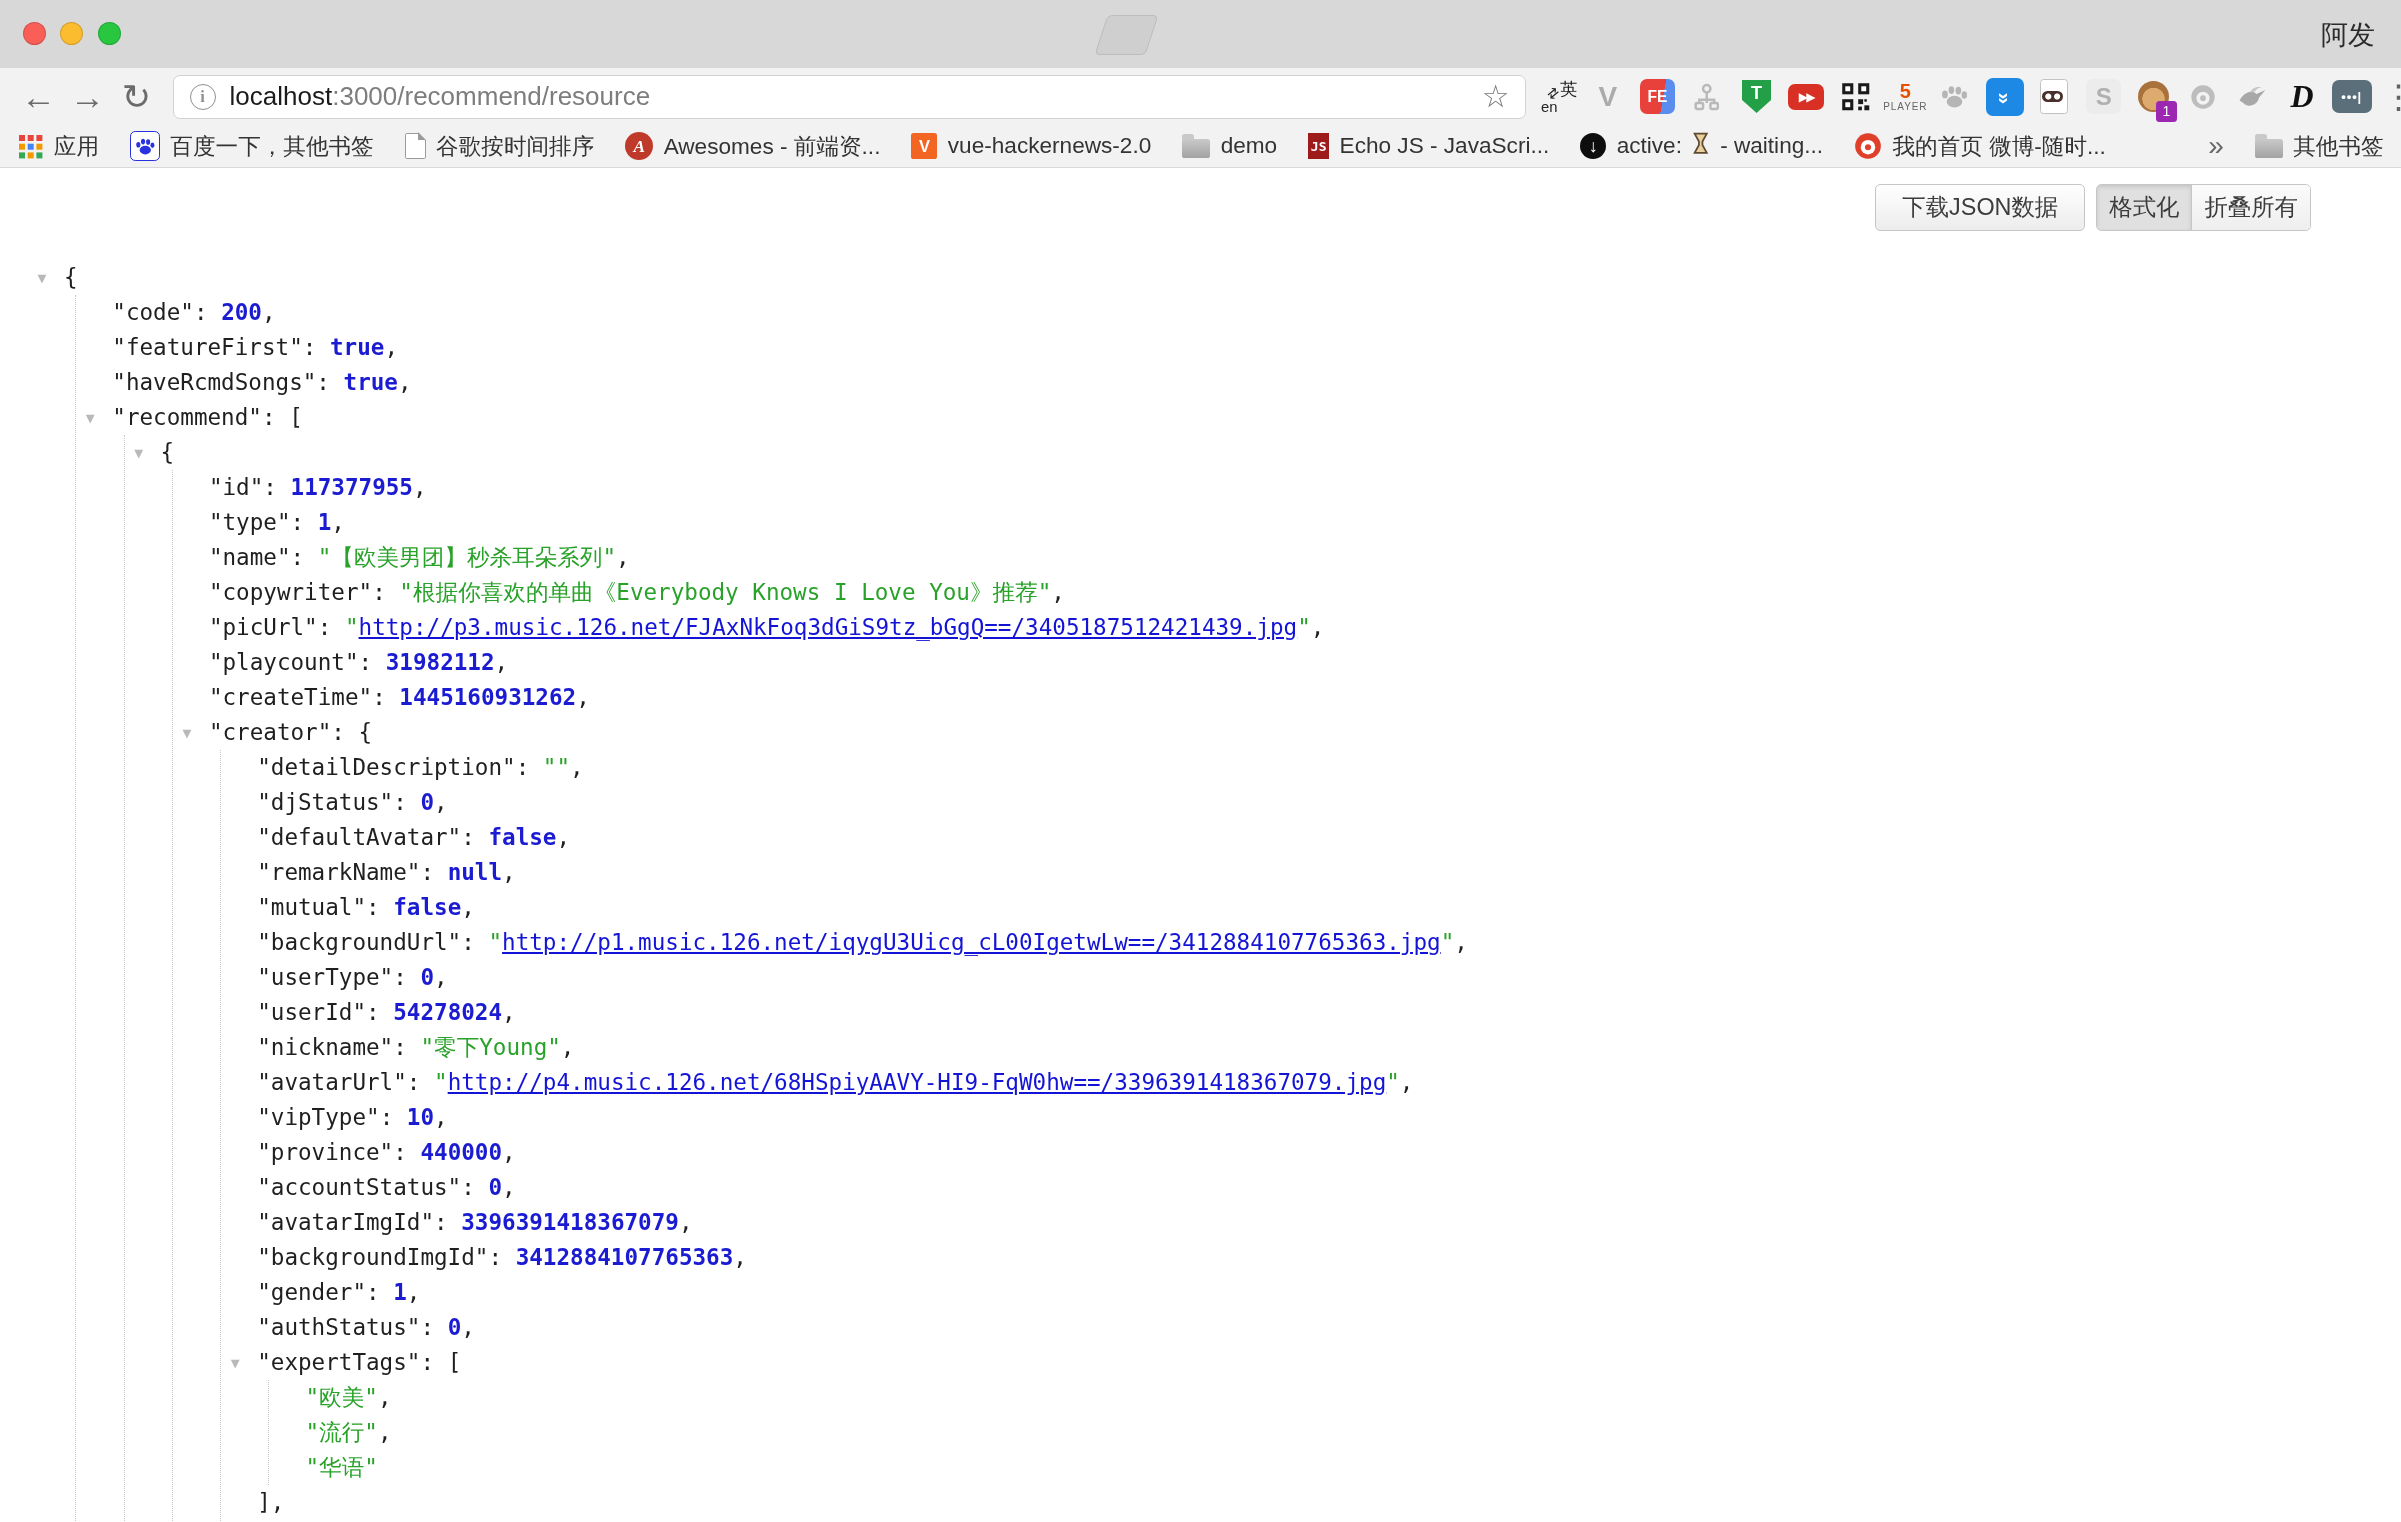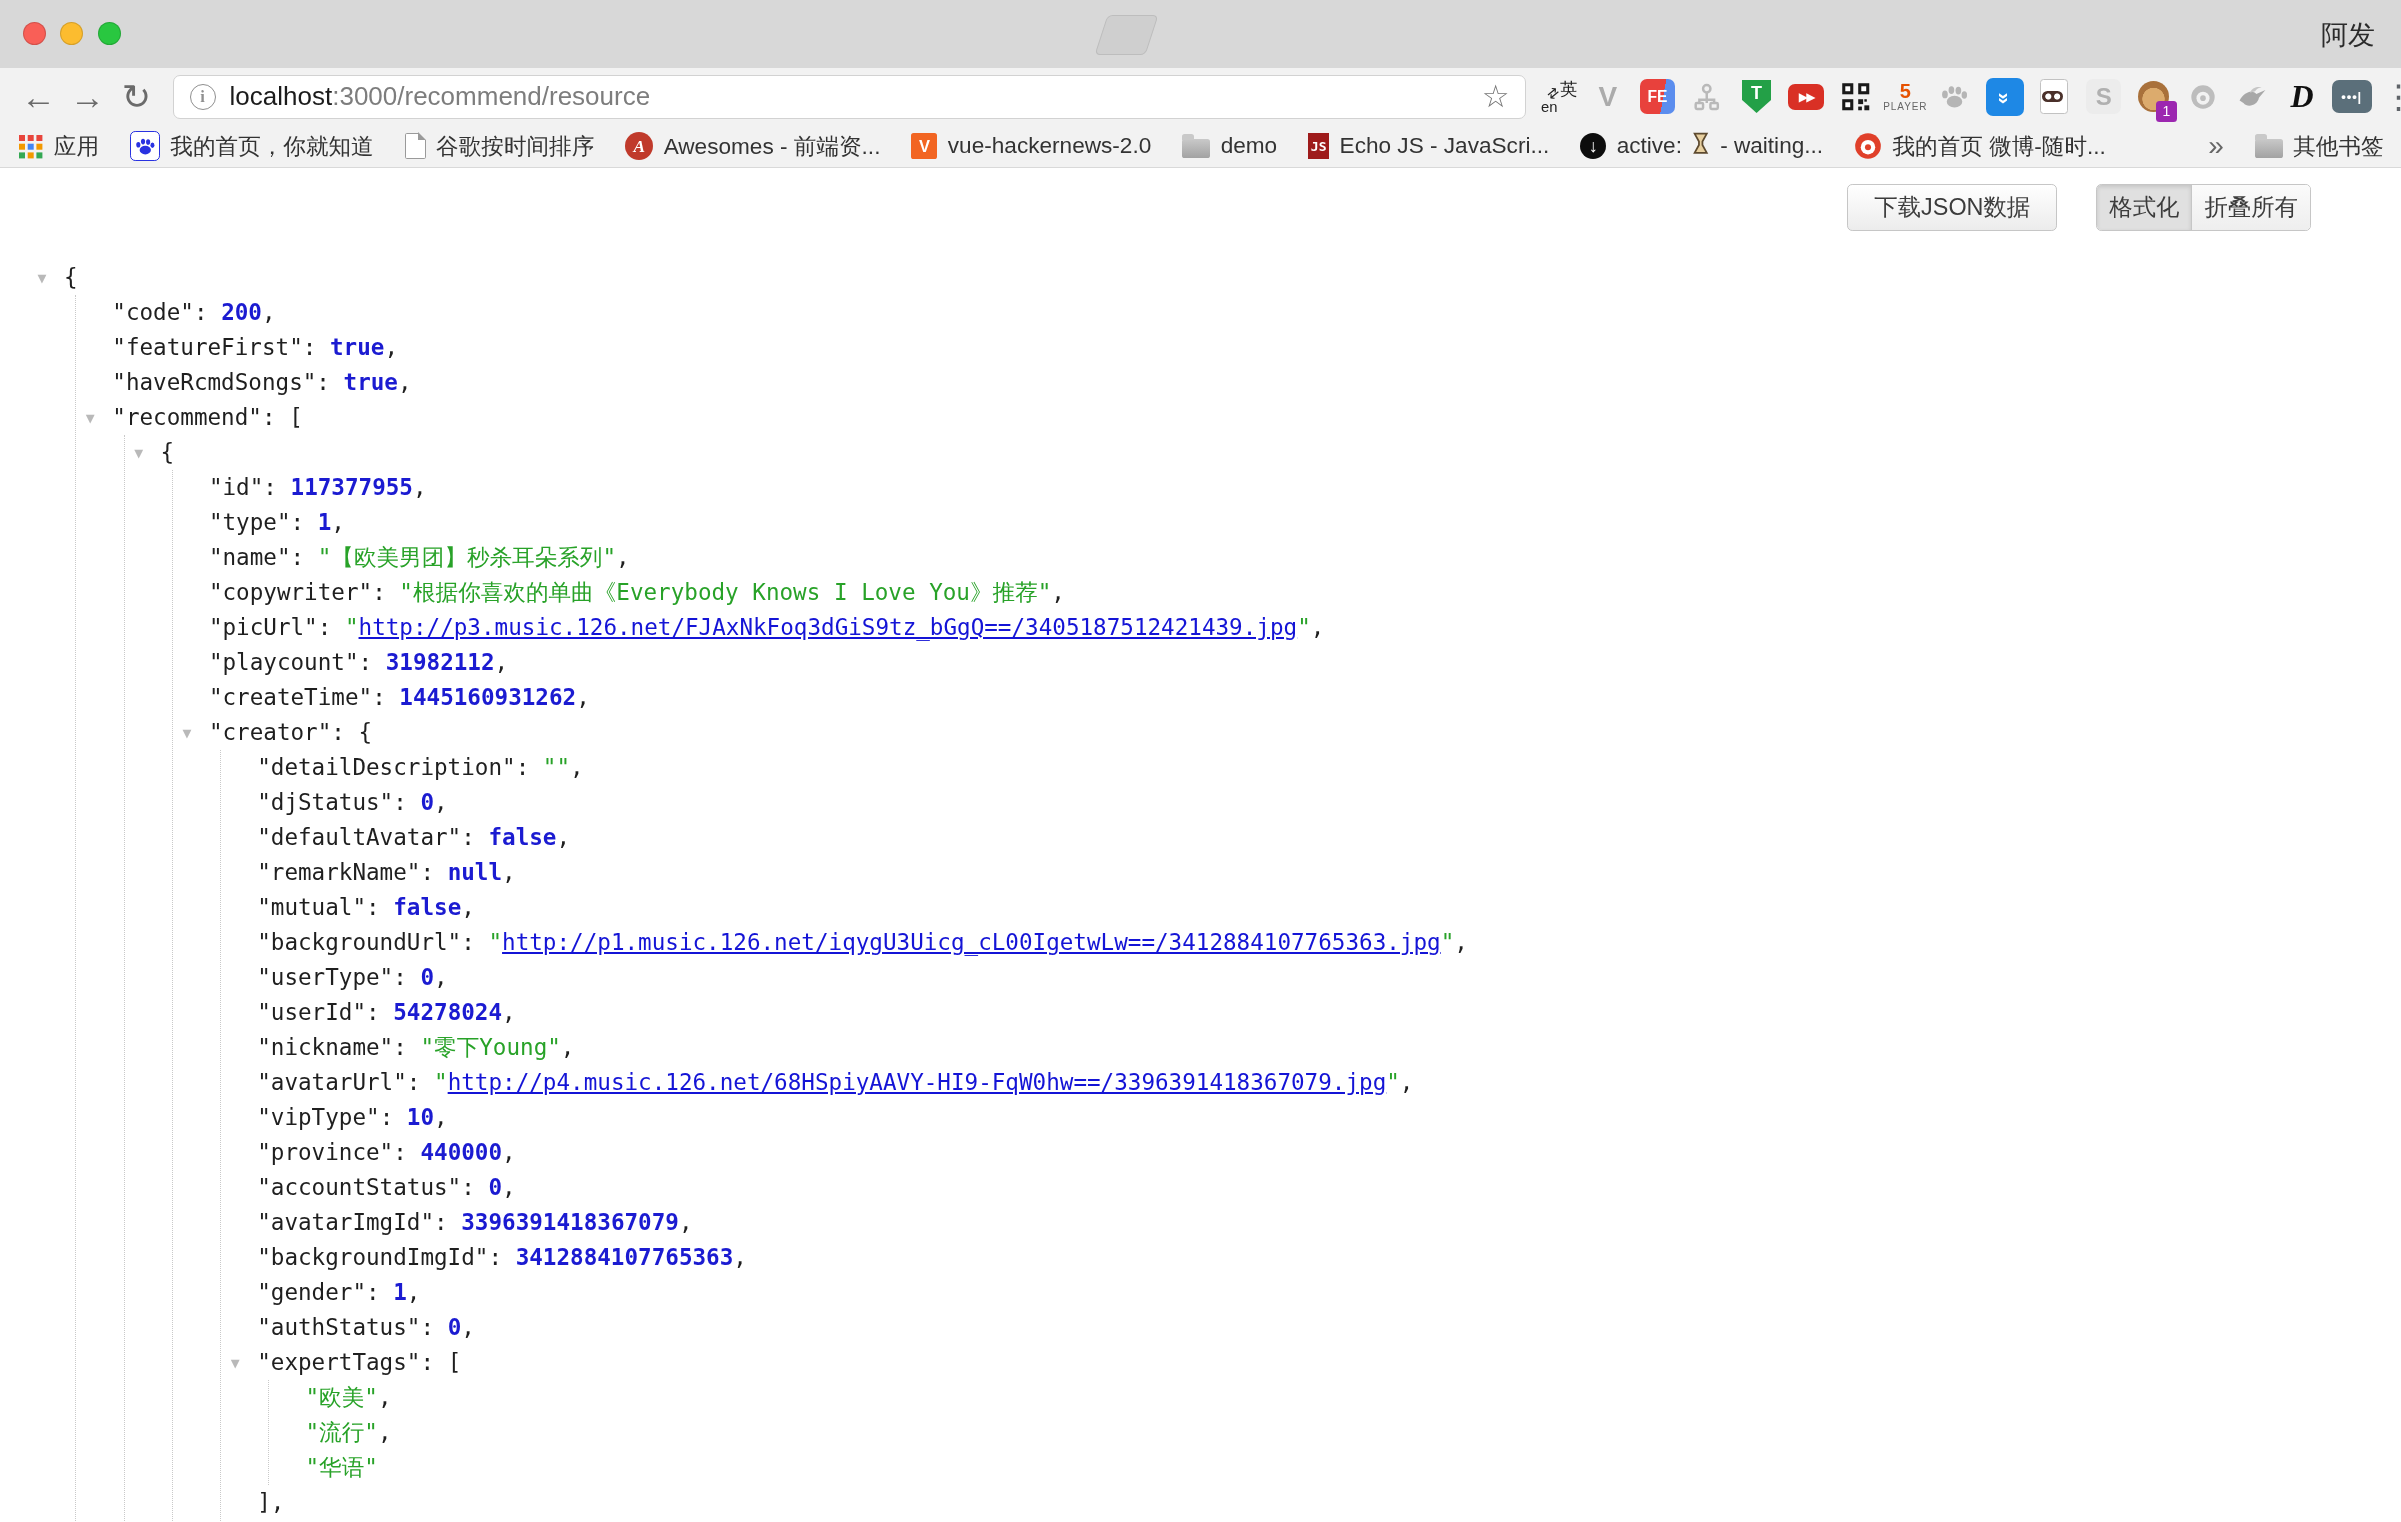--- a/index.html
+++ b/index.html
@@ -85,21 +85,21 @@
   .bi-page::after{content:'';position:absolute;top:-1.7px;right:-1.7px;border:4.3px solid #f2f2f2;border-left-color:#9a9a9a;border-bottom-color:#9a9a9a;}
   .bi-awesomes{width:28px;height:28px;border-radius:50%;background:#c03a2b;color:#fff;font:italic bold 17.4px "Liberation Serif",serif;}
   .bi-vue{width:26px;height:26px;background:#f26522;color:#fff;font-weight:bold;font-size:16.5px;border-radius:2.6px;}
   .bi-folder{width:28px;height:19px;background:linear-gradient(#c9c9c9,#a2a2a2);border-radius:2.6px;margin-top:5.2px;position:relative;}
   .bi-folder::before{content:'';position:absolute;top:-5.2px;left:0;width:12px;height:6px;background:#c9c9c9;border-radius:2.6px 2.6px 0 0;}
   .bi-echojs{width:21px;height:26px;background:#9e1b1b;color:#fff;font-weight:bold;font-size:13px;font-family:"DejaVu Sans Mono",monospace;}
   .bi-dlarrow{width:26px;height:26px;border-radius:50%;background:#0d0d0d;color:#fff;font-size:18px;font-weight:bold;}
 
   
   .content{position:relative;background:#fff;}
-  .btnrow{display:flex;justify-content:flex-end;align-items:flex-start;padding:15.6px 90px 0 0;gap:39px;}
+  .btnrow{display:flex;justify-content:flex-end;align-items:flex-start;padding:15.6px 90px 0 0;gap:11px;}
   .btn{height:45px;padding:0 26px;background:linear-gradient(#ffffff,#ececec);border:1.7px solid #c6c6c6;border-radius:5.2px;
        font-size:23.4px;color:#3c3c3c;display:flex;align-items:center;}
   .seg{display:flex;border:1.7px solid #c6c6c6;border-radius:5.2px;overflow:hidden;height:45px;box-sizing:content-box;}
   .sbtn{padding:0 12px;display:flex;align-items:center;font-size:23.4px;color:#3c3c3c;}
   .sbtn.active{background:#e0e0e0;box-shadow:inset 0 1.7px 4.3px rgba(0,0,0,.13);}
   .sbtn.plain{background:linear-gradient(#fbfbfb,#eeeeee);border-left:1.7px solid #c6c6c6;}
 
   
   .json{font-family:"DejaVu Sans Mono",monospace;font-size:22.6px;color:#222;padding:29.5px 0 0 64px;}
   .jline{height:35px;line-height:35px;white-space:nowrap;position:relative;}
@@ -242,21 +242,21 @@
       <span class="bitem">
         <span class="bi bi-baidu">
           <svg width="22.6" height="22.6" viewBox="0 0 24 24" fill="#2932e1">
             <ellipse cx="12" cy="16" rx="6" ry="4.6"></ellipse>
             <ellipse cx="4.6" cy="10.4" rx="2.2" ry="3"></ellipse>
             <ellipse cx="9.6" cy="7" rx="2.2" ry="3"></ellipse>
             <ellipse cx="15" cy="7.4" rx="2.2" ry="3"></ellipse>
             <ellipse cx="19.6" cy="10.8" rx="2.1" ry="2.9"></ellipse>
           </svg>
         </span>
-        <span>我的首页，你就知道</span>
+        <span>百度一下，其他书签</span>
       </span>
       <span class="bitem">
         <span class="bi bi-page"></span>
         <span>谷歌按时间排序</span>
       </span>
       <span class="bitem">
         <span class="bi bi-awesomes">A</span>
         <span>Awesomes - 前端资...</span>
       </span>
       <span class="bitem">

